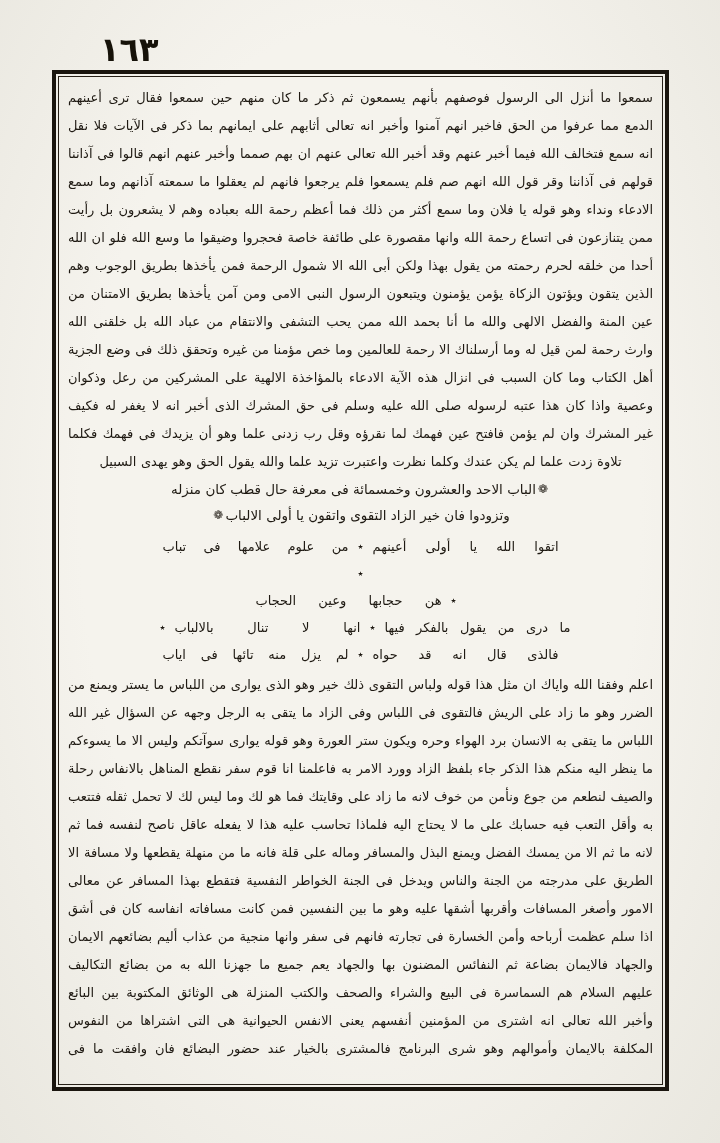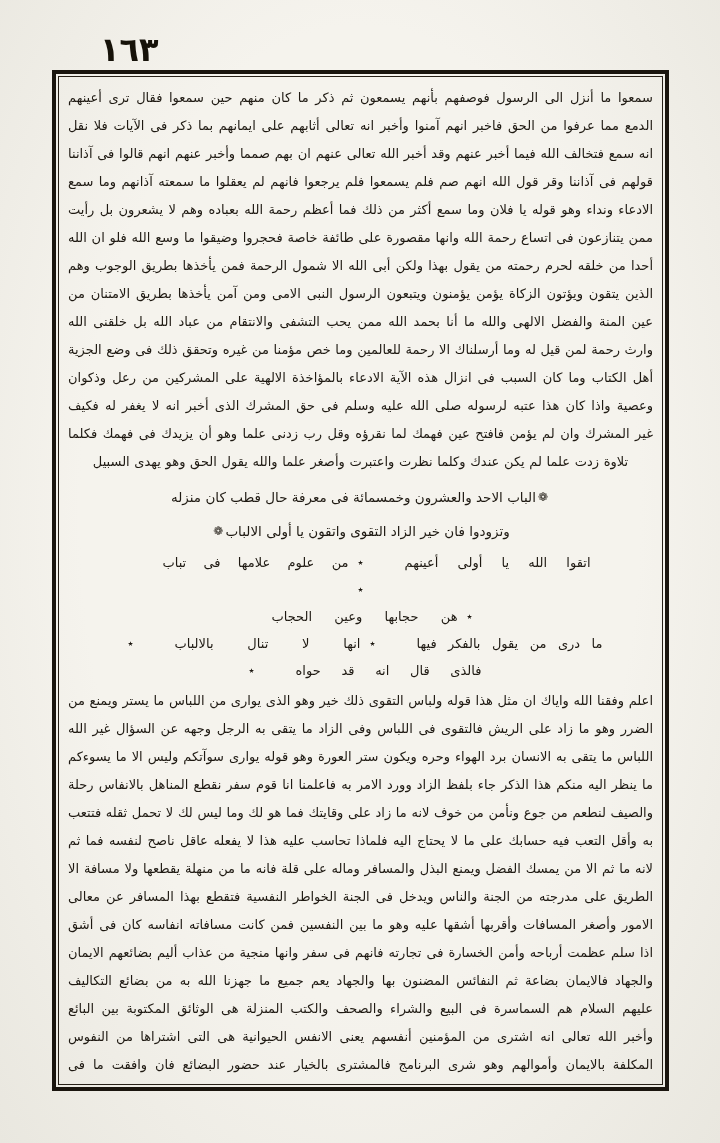--- a/index.html
+++ b/index.html
@@ -30,28 +30,28 @@
     color:#1e1912;
   }
   .line{
     font-size:13px;line-height:28px;height:28px;overflow:hidden;
     text-align:justify;text-align-last:justify;
     white-space:normal;word-spacing:0.5px;
   }
   .line.center{text-align:center;text-align-last:center;}
   .heading{
     font-size:13.5px;line-height:26px;text-align:center;text-align-last:center;
-    font-weight:500;margin-top:8px;
+    font-weight:500;margin-top:0;
   }
   .poem{margin:5px 0 3px 0;}
   .verse{
     display:flex;direction:rtl;justify-content:center;align-items:center;
     line-height:27px;height:27px;font-size:13px;
   }
-  .hem{width:186px;text-align:justify;text-align-last:justify;white-space:nowrap;overflow:hidden;margin-left:32px;}
+  .hem{width:186px;text-align:justify;text-align-last:justify;white-space:nowrap;overflow:hidden;}
   .vsep{margin:0 9px;font-size:11px;color:#1e1912;}
   .orn{font-size:12px;vertical-align:1px;padding:0 2px;}
 </style>
 </head>
 <body>
 
 <div>
 
   <div class="page-number">١٦٣</div>
 
@@ -65,21 +65,21 @@
         <div class="line">قولهم فى آذاننا وقر قول الله انهم صم فلم يسمعوا فلم يرجعوا فانهم لم يعقلوا ما سمعته آذانهم وما سمع من سمع منهم</div>
         <div class="line">الادعاء ونداء وهو قوله يا فلان وما سمع أكثر من ذلك فما أعظم رحمة الله بعباده وهم لا يشعرون بل رأيت جماعة</div>
         <div class="line">ممن يتنازعون فى اتساع رحمة الله وانها مقصورة على طائفة خاصة فحجروا وضيقوا ما وسع الله فلو ان الله لا يرحم</div>
         <div class="line">أحدا من خلقه لحرم رحمته من يقول بهذا ولكن أبى الله الا شمول الرحمة فمن يأخذها بطريق الوجوب وهم</div>
         <div class="line">الذين يتقون ويؤتون الزكاة يؤمن يؤمنون ويتبعون الرسول النبى الامى ومن آمن يأخذها بطريق الامتنان من</div>
         <div class="line">عين المنة والفضل الالهى والله ما أنا بحمد الله ممن يحب التشفى والانتقام من عباد الله بل خلقنى الله رحمة وجعلنى</div>
         <div class="line">وارث رحمة لمن قيل له وما أرسلناك الا رحمة للعالمين وما خص مؤمنا من غيره وتحقق ذلك فى وضع الجزية على</div>
         <div class="line">أهل الكتاب وما كان السبب فى انزال هذه الآية الادعاء بالمؤاخذة الالهية على المشركين من رعل وذكوان</div>
         <div class="line">وعصية واذا كان هذا عتبه لرسوله صلى الله عليه وسلم فى حق المشرك الذى أخبر انه لا يغفر له فكيف الامر فى</div>
         <div class="line">غير المشرك وان لم يؤمن فافتح عين فهمك لما نقرؤه وقل رب زدنى علما وهو أن يزيدك فى فهمك فكلما كررت</div>
-        <div class="line center">تلاوة زدت علما لم يكن عندك وكلما نظرت واعتبرت وأصغر علما والله يقول الحق وهو يهدى السبيل</div>
+        <div class="line center">تلاوة زدت علما لم يكن عندك وكلما نظرت واعتبرت تزيد علما والله يقول الحق وهو يهدى السبيل</div>
 
         <div class="heading"><span class="orn">❁</span><span>الباب الاحد والعشرون وخمسمائة فى معرفة حال قطب كان منزله</span></div>
         <div class="heading"><span>وتزودوا فان خير الزاد التقوى واتقون يا أولى الالباب</span><span class="orn">❁</span></div>
 
         <div class="poem">
           <div class="verse">
             <span class="hem">اتقوا الله يا أولى أعينهم</span>
             <span class="vsep">٭</span>
             <span class="hem">من علوم علامها فى تباب</span>
           </div>
@@ -92,20 +92,21 @@
           </div>
           <div class="verse">
             <span class="hem">ما درى من يقول بالفكر فيها</span>
             <span class="vsep">٭</span>
             <span class="hem">انها لا تنال بالالباب</span>
             <span class="vsep">٭</span>
           </div>
           <div class="verse">
             <span class="hem">فالذى قال انه قد حواه</span>
             <span class="vsep">٭</span>
+            <span class="hem">لم يزل منه تائها فى اياب</span>
           </div>
         </div>
 
         <div class="line">اعلم وفقنا الله واياك ان مثل هذا قوله ولباس التقوى ذلك خير وهو الذى يوارى من اللباس ما يستر ويمنع من</div>
         <div class="line">الضرر وهو ما زاد على الريش فالتقوى فى اللباس وفى الزاد ما يتقى به الرجل وجهه عن السؤال غير الله وكذلك فى</div>
         <div class="line">اللباس ما يتقى به الانسان برد الهواء وحره ويكون ستر العورة وهو قوله يوارى سوآتكم وليس الا ما يسوءكم</div>
         <div class="line">ما ينظر اليه منكم هذا الذكر جاء بلفظ الزاد وورد الامر به فاعلمنا انا قوم سفر نقطع المناهل بالانفاس رحلة الشتاء</div>
         <div class="line">والصيف لنطعم من جوع ونأمن من خوف لانه ما زاد على وقايتك فما هو لك وما ليس لك لا تحمل ثقله فتتعب</div>
         <div class="line">به وأقل التعب فيه حسابك على ما لا يحتاج اليه فلماذا تحاسب عليه هذا لا يفعله عاقل ناصح لنفسه فما ثم عاقل</div>
         <div class="line">لانه ما ثم الا من يمسك الفضل ويمنع البذل والمسافر وماله على قلة فانه ما من منهلة يقطعها ولا مسافة الا وقطاع</div>

